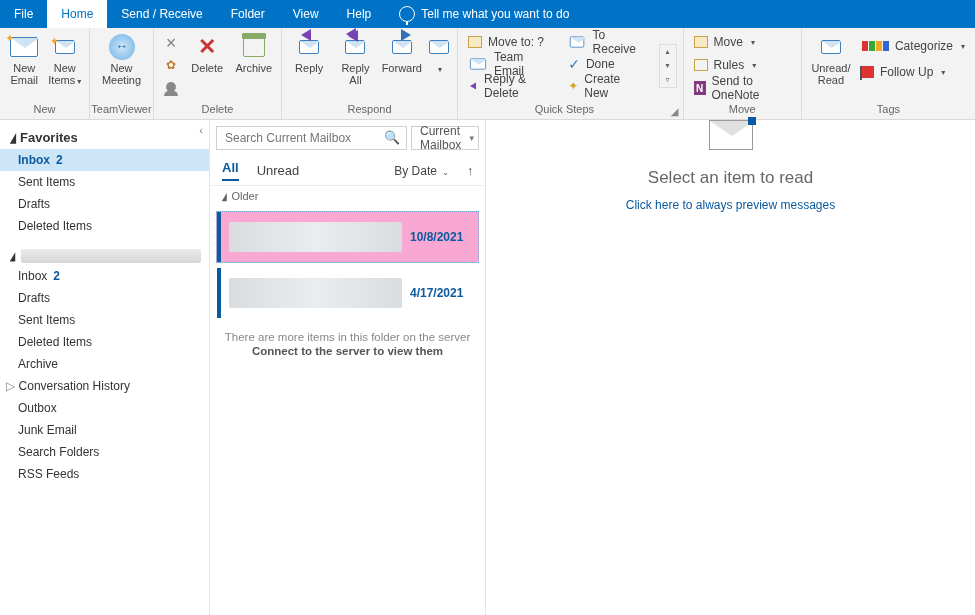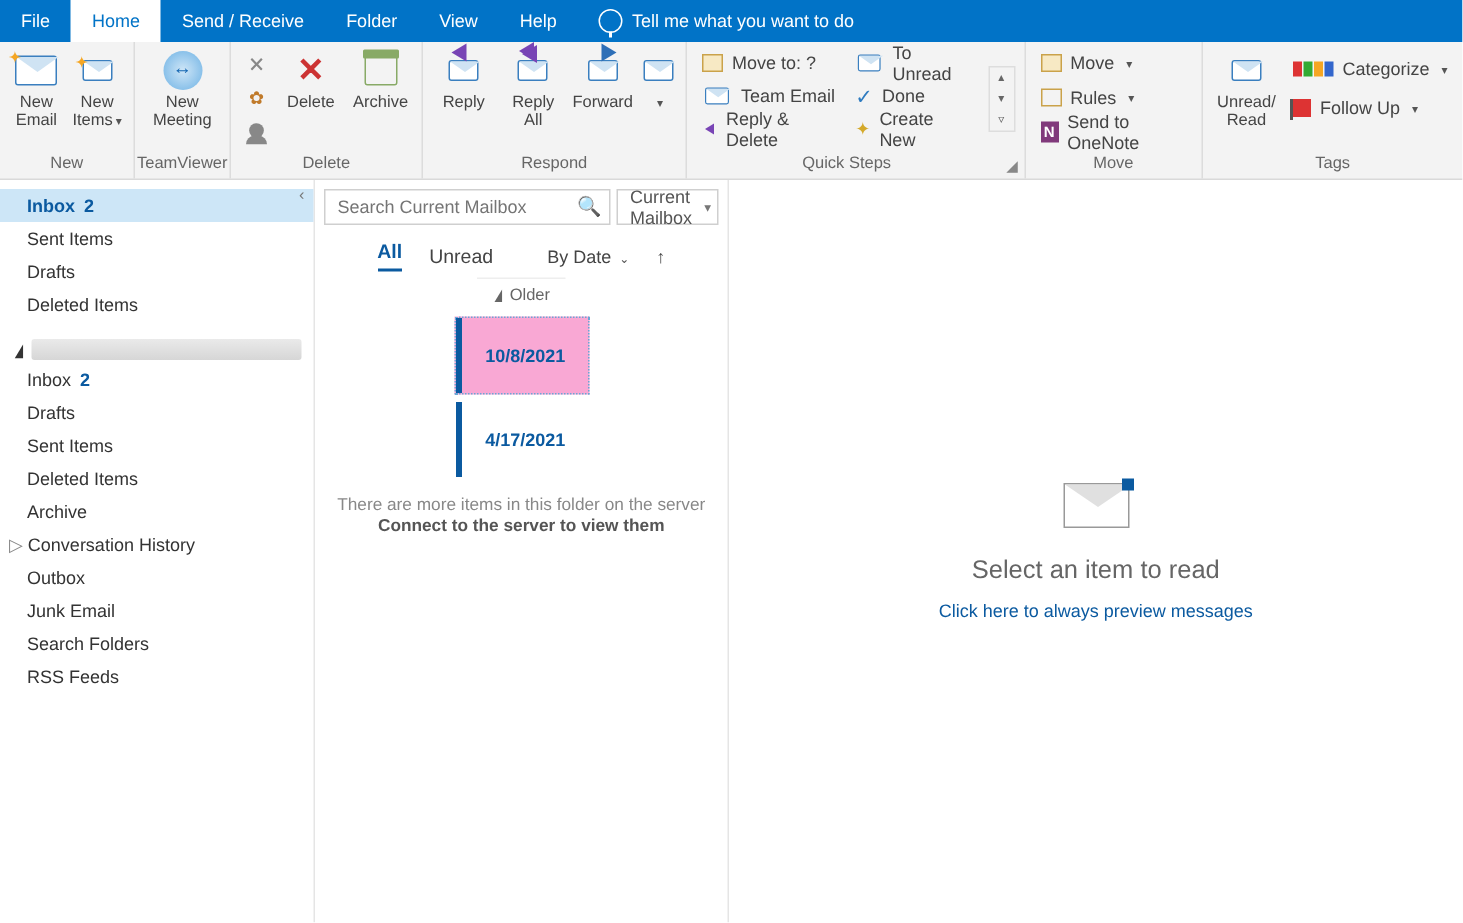--- a/index.html
+++ b/index.html
@@ -48,21 +48,21 @@
   .collapse { position:absolute; right:6px; top:4px; color:#777; cursor:pointer; font-size:11px;}
   .nav-h { font-weight:600; font-size:13px; color:#333; padding:4px 8px; cursor:pointer;}
   .nav-h .tri{display:inline-block;transform:scaleX(0.6);margin-right:2px;}
   .nav-item { padding:4px 8px 4px 18px; cursor:pointer; color:#333; }
   .nav-item.sel { background:#cde6f7; color:#0b5aa0; font-weight:600;}
   .nav-item.sub { padding-left:18px;}
   .nav-item .cnt{color:#0b5aa0; font-weight:600; margin-left:6px;}
   .acct { margin:12px 8px 2px 8px; display:flex; align-items:center; gap:4px;}
   .acct .bar{ flex:1; height:14px; background:linear-gradient(#eaeaea,#d6d6d6); border-radius:2px;}
   
-  .list { width:276px; border-right:1px solid #e5e5e5; display:flex; flex-direction:column;align-items:center; }
+  .list { width:276px; border-right:1px solid #e5e5e5; display:flex; flex-direction:column; }
   .search { display:flex; gap:4px; padding:6px; }
   .search input { flex:1; height:24px; border:1px solid #cfcfcf; padding:0 26px 0 8px; font-size:12px; color:#888;}
   .search .sbox{position:relative; flex:1;}
   .search .sicon{position:absolute; right:6px; top:4px; color:#0b5aa0; font-size:13px;}
   .scope{height:24px;border:1px solid #cfcfcf;padding:0 16px 0 8px;display:flex;align-items:center;color:#555;cursor:pointer;position:relative;}
   .scope::after{content:"▾";font-size:9px;color:#777;position:absolute;right:4px;}
   .filters{display:flex;align-items:center;padding:4px 12px;gap:18px;}
   .filters .f{color:#444;cursor:pointer;font-size:13px;}
   .filters .f.act{color:#0b5aa0;font-weight:600;border-bottom:2px solid #0b5aa0;padding-bottom:4px;}
   .filters .spacer{flex:1;}
@@ -70,21 +70,21 @@
   .grp{background:#fff;color:#666;font-size:11px;padding:4px 10px;border-top:1px solid #eee;cursor:pointer;}
   .grp .tri{display:inline-block;transform:scaleX(0.6);margin-right:3px;}
   .msg{display:flex;align-items:center;height:52px;margin:4px 6px;border:1px solid transparent;cursor:pointer;}
   .msg .bar{width:4px;height:100%;background:#0b5aa0;}
   .msg .blur{flex:1;margin:6px 8px;height:30px;background:linear-gradient(90deg,#d9dde0,#e9edf0,#d9dde0);border-radius:2px;filter:blur(0.3px);}
   .msg .date{width:68px;color:#0b5aa0;font-weight:600;font-size:12px;text-align:left;}
   .msg.sel{border:1px dotted #6aa7d6;background:#f9a8d4;}
   .more{color:#888;text-align:center;font-size:11.5px;padding:8px 4px 2px;}
   .more2{color:#555;text-align:center;font-size:11.5px;font-weight:600;padding:0 4px 8px;}
   
-  .read{flex:1;display:flex;flex-direction:column;align-items:center;justify-content:center;color:#666;}
+  .read{flex:1;display:flex;flex-direction:column;align-items:center;color:#666;}
   .read .bigenv{width:44px;height:30px;border:1.5px solid #999;position:relative;margin-bottom:18px;}
   .read .bigenv::before{content:"";position:absolute;left:0;right:0;top:0;border-left:22px solid transparent;border-right:22px solid transparent;border-top:15px solid #e0e0e0;}
   .read .bigenv .dot{position:absolute;right:-4px;top:-4px;width:8px;height:8px;background:#0b5aa0;}
   .read .t1{font-size:17px;color:#666;margin-bottom:10px;}
   .read .t2{font-size:12px;color:#0b5aa0;cursor:pointer;}
   .tv-circle{width:26px;height:26px;border-radius:50%;background:radial-gradient(#cfe6f7,#6cb1e4);position:relative;}
   .tv-circle::after{content:"↔";position:absolute;left:0;right:0;top:3px;color:#1668b3;font-size:13px;text-align:center;}
   .person{width:14px;height:14px;border-radius:50%;background:#888;position:relative;display:inline-block;}
   .person::after{content:"";position:absolute;left:-3px;top:12px;width:20px;height:8px;border-radius:8px 8px 0 0;background:#888;}
   .dialog-launcher{font-size:10px;color:#888;align-self:flex-end;margin:0 4px 2px 0;cursor:pointer;}
@@ -221,21 +221,21 @@
             <span>Team Email</span>
           </div>
         <div class="qsrow">
             <span class="arrow-l" style="transform:scale(0.6)"></span>
             <span>Reply &amp; Delete</span>
           </div>
       </div>
       <div class="qscol">
         <div class="qsrow">
             <span class="env small" style="transform:scale(0.8)"></span>
-            <span>To Unread</span>
+            <span>To Receive</span>
           </div>
         <div class="qsrow">
             <span class="check">✓</span>
             <span>Done</span>
           </div>
         <div class="qsrow">
             <span style="color:#d4a92a">✦</span>
             <span>Create New</span>
           </div>
       </div>
@@ -301,20 +301,21 @@
       </div>
     </div>
     <div class="glabel">Tags</div>
   </div>
 </div>
 
 <div class="main">
 
   <div class="nav">
     <span class="collapse">‹</span>
+    <div class="nav-h"><span class="tri">◢</span><span>Favorites</span></div>
     <div id="fav-list">
         <div class="nav-item sel">Inbox<span class="cnt">2</span></div>
         <div class="nav-item">Sent Items</div>
         <div class="nav-item">Drafts</div>
         <div class="nav-item">Deleted Items</div>
       </div>
     <div class="acct">
         <span class="tri" style="transform:scaleX(0.6)">◢</span>
         <div class="bar"></div>
       </div>

